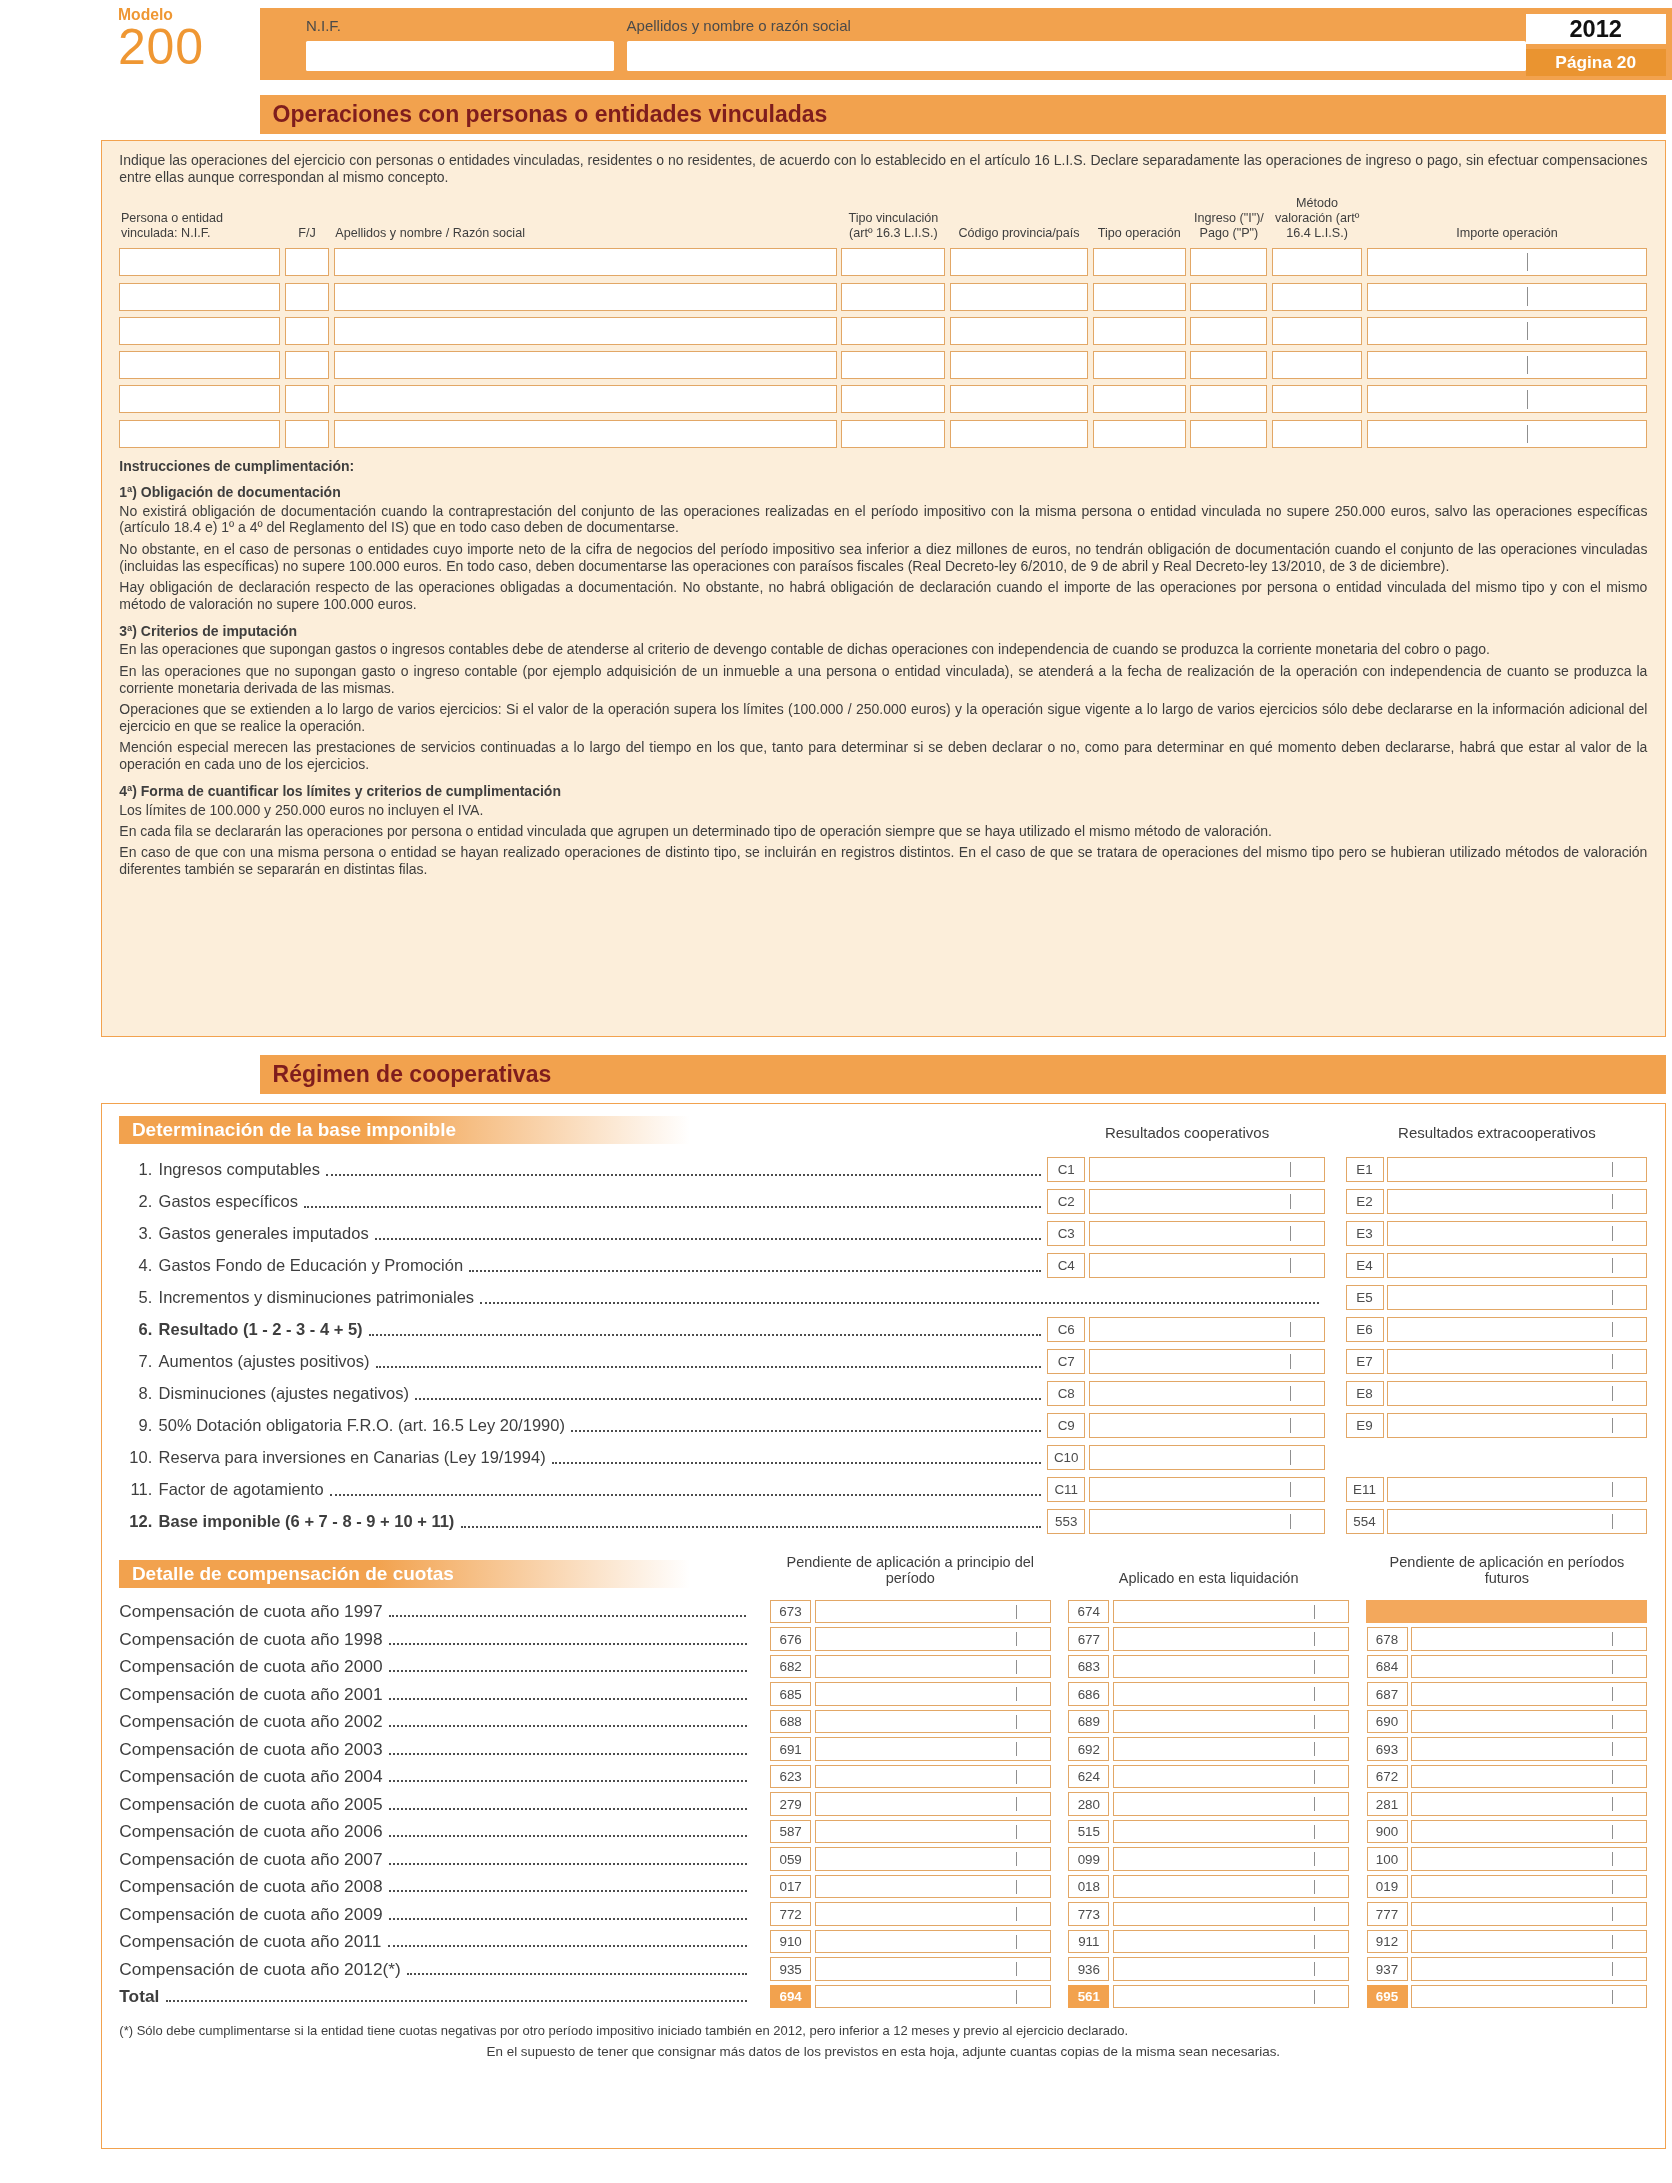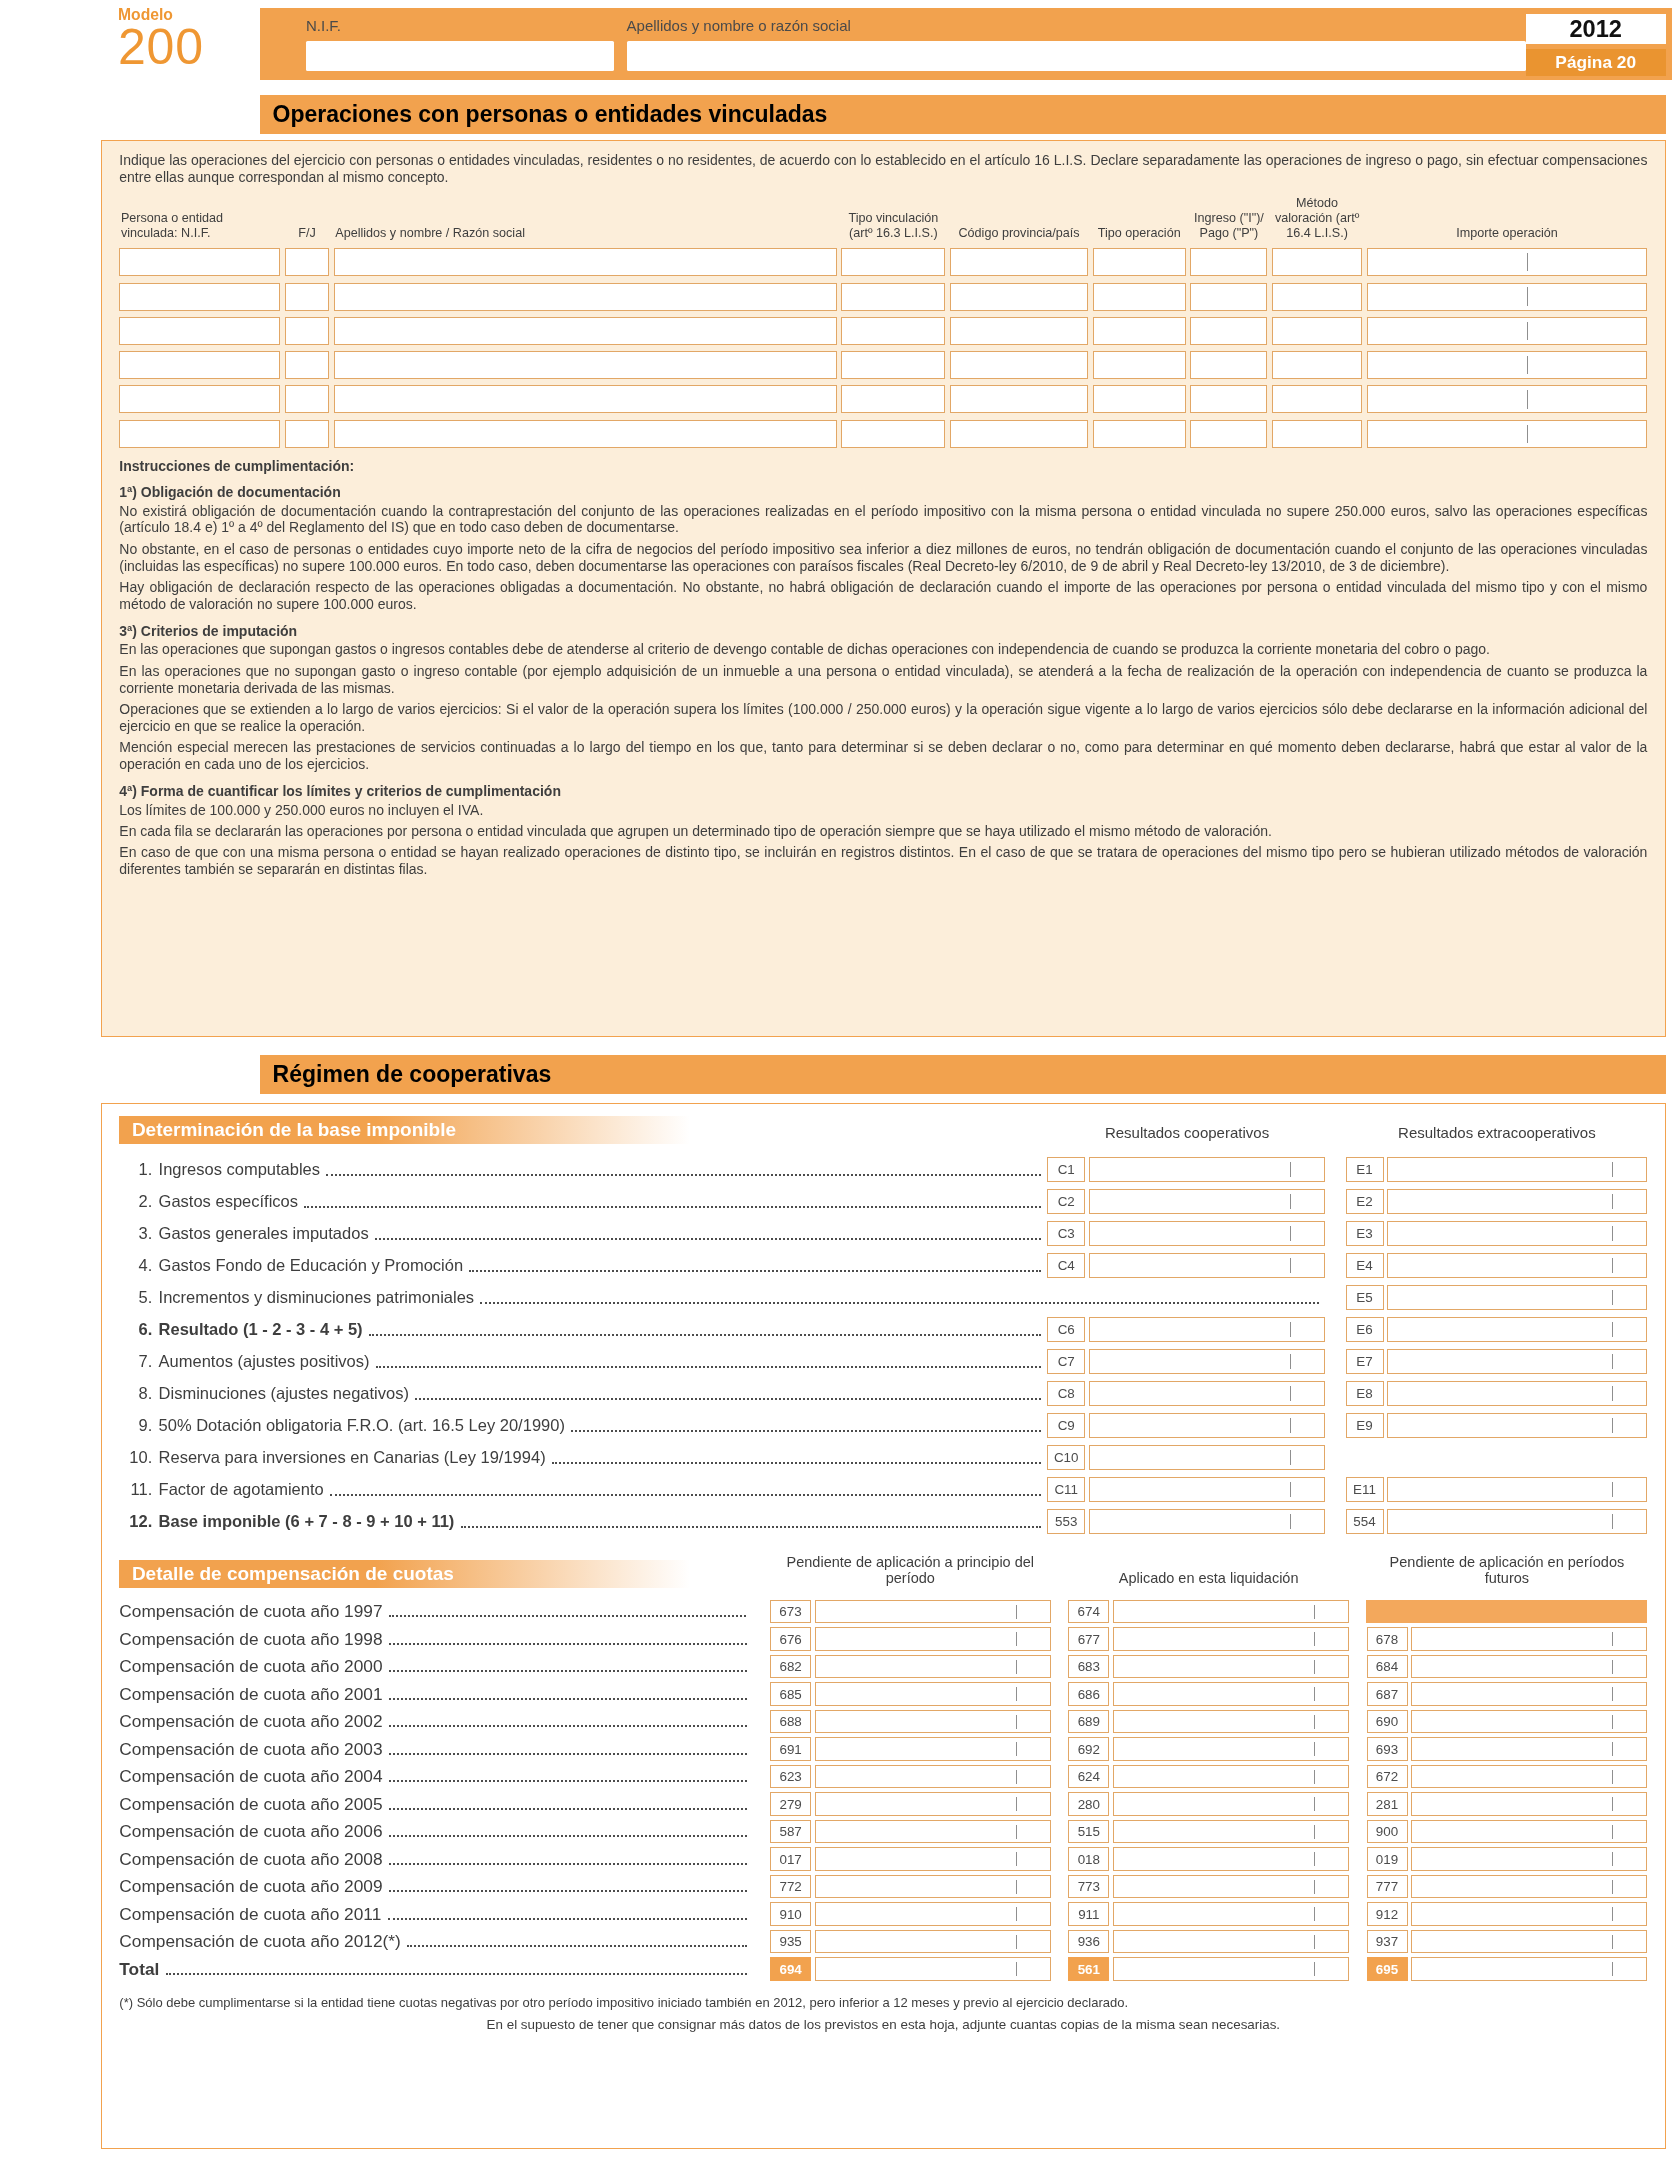--- a/index.html
+++ b/index.html
@@ -15,21 +15,21 @@
   .field label{display:block;font-size:15px;color:#4a4a4a;margin:3.1px 0 6.3px;}
   .inputbox{background:#fff;height:30px;border-radius:1.6px;}
   .nif .inputbox{width:308px;}
   .name{margin-left:12.6px;flex:1;}
   .name .inputbox{width:100%;max-width:952px;}
   .corner{margin-left:auto;width:140px;display:flex;flex-direction:column;}
   .year{background:#fff;height:30px;font-size:23.6px;font-weight:bold;color:#111;display:flex;align-items:center;justify-content:center;}
   .pagenum{margin-top:4.7px;background:#EA9430;color:#fff;height:27px;font-size:17.3px;font-weight:bold;display:flex;align-items:center;justify-content:center;}
 
   
-  .section-bar{margin:19px 6.3px 0 260px;height:39px;background:#F2A24E;color:#000000;font-size:23px;font-weight:bold;line-height:39px;padding-left:12.6px;}
+  .section-bar{margin:19px 6.3px 0 260px;height:39px;background:#F2A24E;color:#7f1d1d;font-size:23px;font-weight:bold;line-height:39px;padding-left:12.6px;}
   .section-bar.mt{margin-top:17.3px;}
   .panel{margin:6.3px 6.3px 0 101px;border:1.6px solid #F2A24E;padding:9.4px 17.3px 12.6px;}
   .panel.cream{background:#FCEEDA;min-height:897px;}
   .panel.white{background:#fff;min-height:1046px;margin-top:9.4px;}
 
   .intro{font-size:14px;line-height:1.22;text-align:justify;margin:1.6px 0 6.3px;}
 
   
   .ops-head,.ops-row{display:grid;grid-template-columns:161px 44px 503px 104px 138px 93px 77px 90px auto;column-gap:4.7px;}
   .th{align-self:end;text-align:center;font-size:12.6px;line-height:1.18;padding:3.1px 1.6px 7.9px;}
@@ -514,20 +514,36 @@
         <span class="grp qg">
           <span class="code">515</span>
           <span class="inbox"></span>
         </span>
         <span class="grp qg">
           <span class="code">900</span>
           <span class="inbox"></span>
         </span>
       </div>
       <div class="q-row">
+        <span class="q-label">Compensación de cuota año 2007</span>
+        <span class="leader"></span>
+        <span class="grp qg">
+          <span class="code">059</span>
+          <span class="inbox"></span>
+        </span>
+        <span class="grp qg">
+          <span class="code">099</span>
+          <span class="inbox"></span>
+        </span>
+        <span class="grp qg">
+          <span class="code">100</span>
+          <span class="inbox"></span>
+        </span>
+      </div>
+      <div class="q-row">
         <span class="q-label">Compensación de cuota año 2008</span>
         <span class="leader"></span>
         <span class="grp qg">
           <span class="code">017</span>
           <span class="inbox"></span>
         </span>
         <span class="grp qg">
           <span class="code">018</span>
           <span class="inbox"></span>
         </span>

